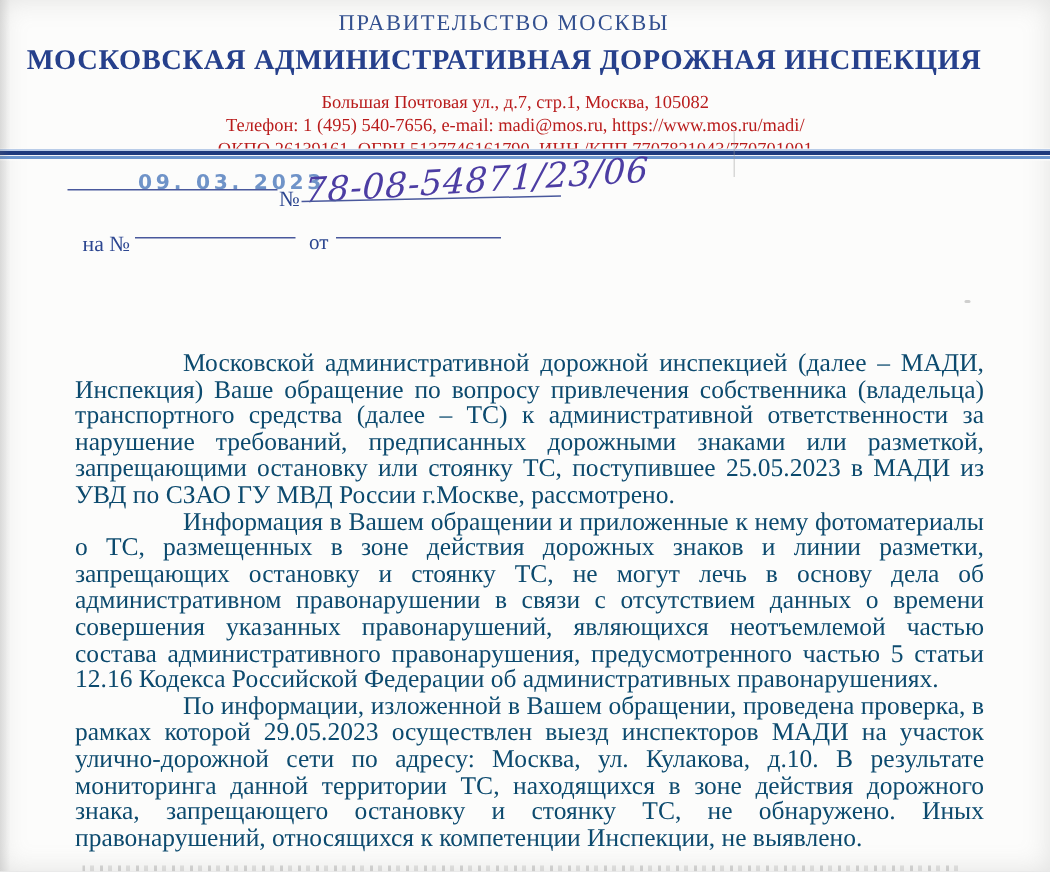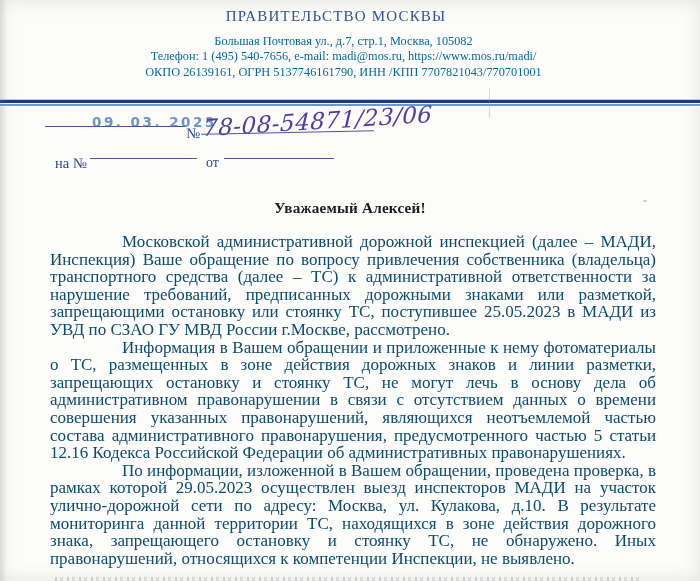--- a/index.html
+++ b/index.html
@@ -24,21 +24,21 @@
     font-weight: 500;
   }
   .org-title {
     margin-top: 5px;
     font-size: 19px;
     font-weight: bold;
     letter-spacing: 0.4px;
     color: #26408c;
   }
   .lh-details { margin-top: 9px; line-height: 15.4px; }
-  .lh-line { font-size: 12.3px; color: #0369a1; margin-left: 15px; }
+  .lh-line { font-size: 12.3px; color: #b91c1c; margin-left: 15px; }
 
   .header-rule {
     position: absolute;
     top: 99px; left: 0; width: 700px; height: 8px;
     background: linear-gradient(
       #fcfcfb 0px, #fcfcfb 0.5px,
       #b9cce8 0.5px, #b9cce8 1.5px,
       #1e3a7d 1.5px, #1e3a7d 4.5px,
       #f2f4f8 4.5px, #f2f4f8 5.2px,
       #6d97cf 5.2px, #6d97cf 6.8px,
@@ -115,20 +115,21 @@
     background: linear-gradient(90deg, rgba(120,120,120,0.18), rgba(120,120,120,0));
   }
 </style>
 </head>
 <body>
 
 <div class="page">
 
   <div class="letterhead">
     <div class="gov-title">ПРАВИТЕЛЬСТВО МОСКВЫ</div>
+    <div class="org-title">МОСКОВСКАЯ АДМИНИСТРАТИВНАЯ ДОРОЖНАЯ ИНСПЕКЦИЯ</div>
     <div class="lh-details">
       <div class="lh-line">Большая Почтовая ул., д.7, стр.1, Москва, 105082</div>
       <div class="lh-line">Телефон: 1 (495) 540-7656, e-mail: madi@mos.ru, https://www.mos.ru/madi/</div>
       <div class="lh-line">ОКПО 26139161, ОГРН 5137746161790, ИНН /КПП 7707821043/770701001</div>
     </div>
   </div>
 
   <div class="header-rule"></div>
 
   <div class="ref">
@@ -136,21 +137,20 @@
     <span class="u-line line-date"></span>
     <span class="numero-sign">№</span>
     <span class="handwritten">78-08-54871/23/06</span>
     <span class="u-line line-number"></span>
     <span class="reply-label-na">на №</span>
     <span class="u-line line-reply1"></span>
     <span class="reply-label-ot">от</span>
     <span class="u-line line-reply2"></span>
   </div>
 
-  <div class="salutation">Уважаемый Алексей!</div>
 
   <div class="body-text">
     <p>Московской административной дорожной инспекцией (далее – МАДИ, Инспекция) Ваше обращение по вопросу привлечения собственника (владельца) транспортного средства (далее – ТС) к административной ответственности за нарушение требований, предписанных дорожными знаками или разметкой, запрещающими остановку или стоянку ТС, поступившее 25.05.2023 в МАДИ из УВД по СЗАО ГУ МВД России г.Москве, рассмотрено.</p>
     <p>Информация в Вашем обращении и приложенные к нему фотоматериалы о ТС, размещенных в зоне действия дорожных знаков и линии разметки, запрещающих остановку и стоянку ТС, не могут лечь в основу дела об административном правонарушении в связи с отсутствием данных о времени совершения указанных правонарушений, являющихся неотъемлемой частью состава административного правонарушения, предусмотренного частью 5 статьи 12.16 Кодекса Российской Федерации об административных правонарушениях.</p>
     <p>По информации, изложенной в Вашем обращении, проведена проверка, в рамках которой 29.05.2023 осуществлен выезд инспекторов МАДИ на участок улично-дорожной сети по адресу: Москва, ул. Кулакова, д.10. В результате мониторинга данной территории ТС, находящихся в зоне действия дорожного знака, запрещающего остановку и стоянку ТС, не обнаружено. Иных правонарушений, относящихся к компетенции Инспекции, не выявлено.</p>
   </div>
 
   <div class="artifact-vline"></div>
   <div class="artifact-dot"></div>
   <div class="cutoff-line"></div>

